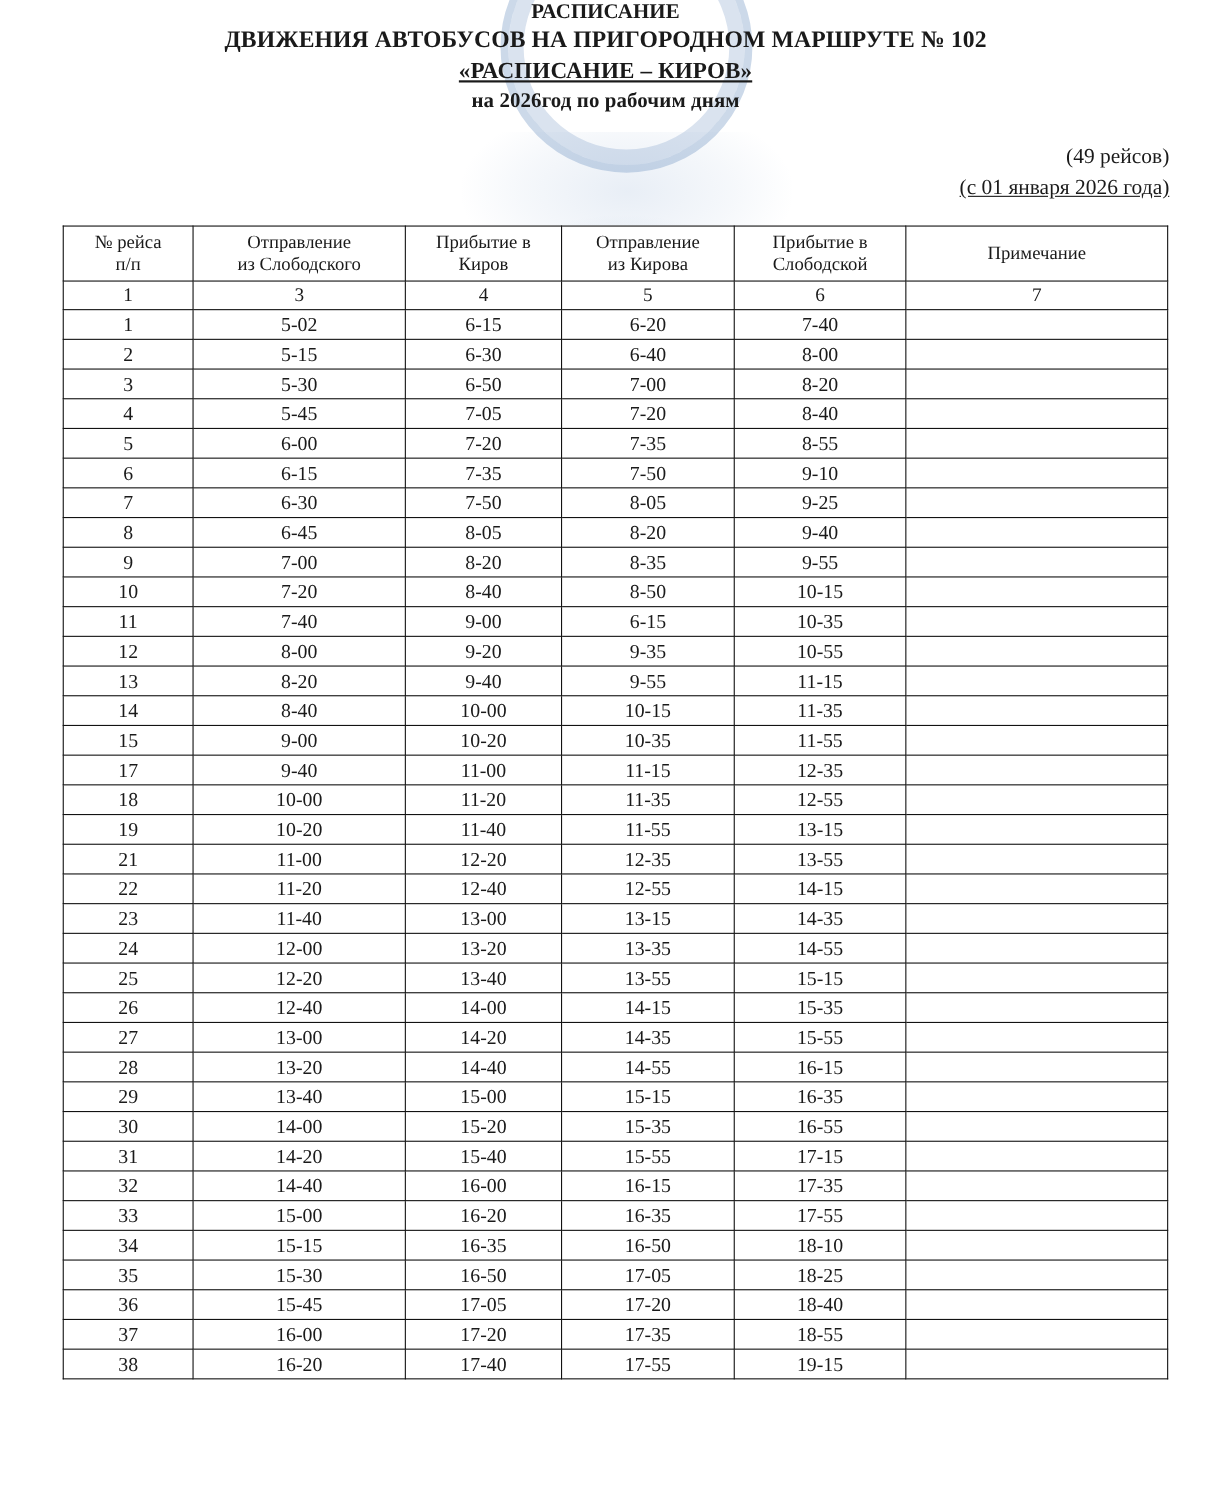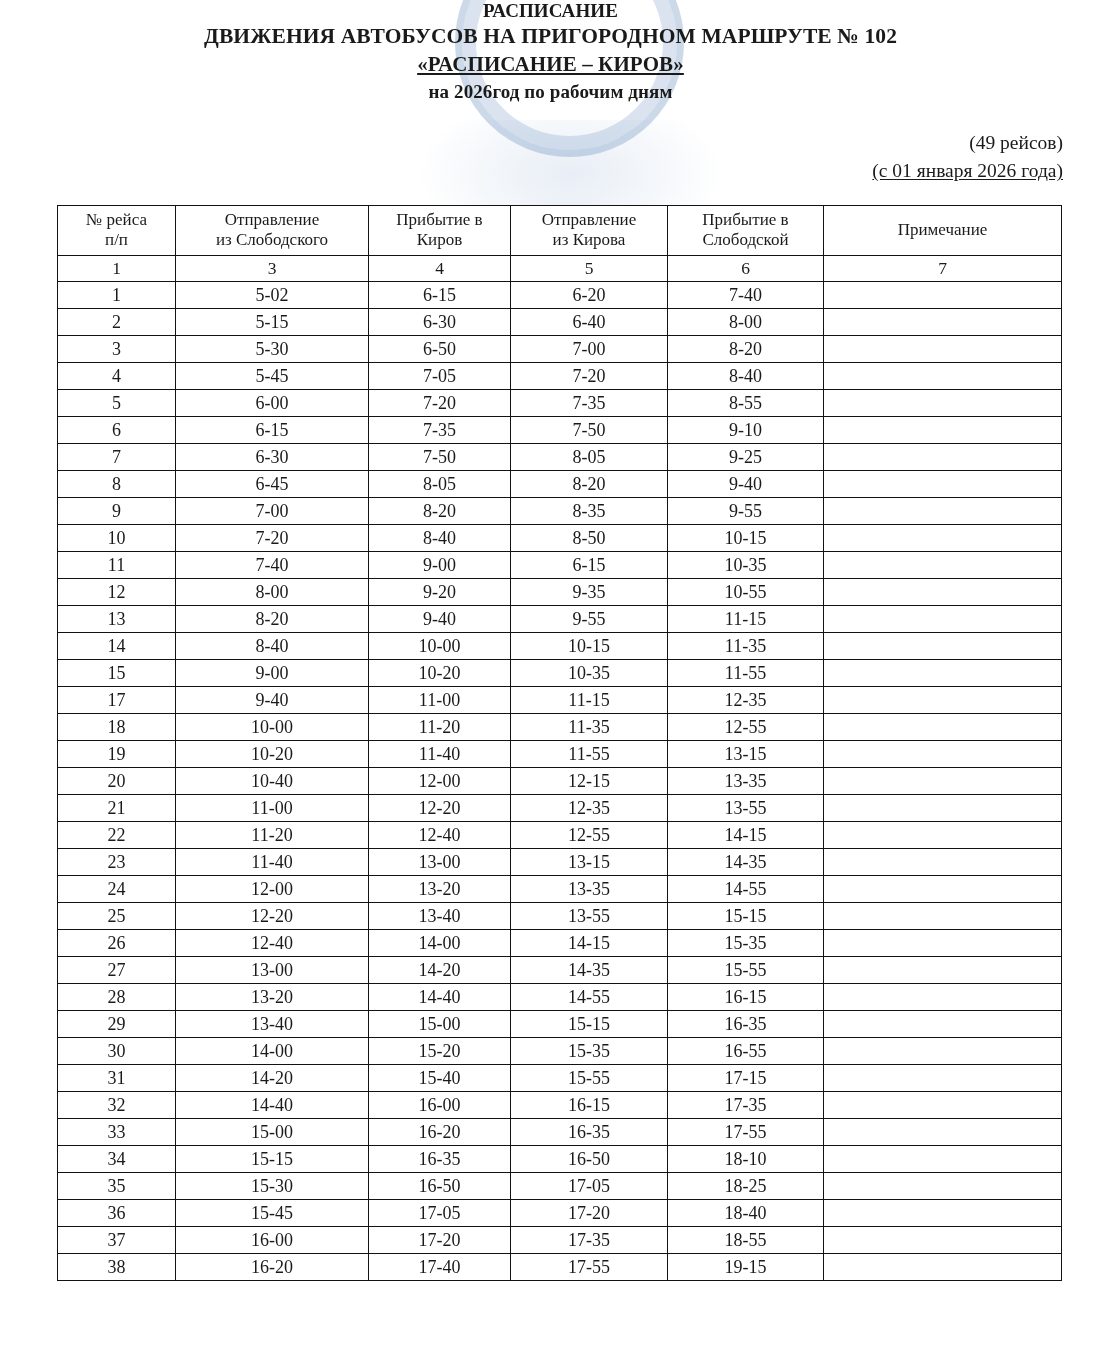--- a/index.html
+++ b/index.html
@@ -331,28 +331,20 @@
           </tr>
           <tr>
             <td>19</td>
             <td>10-20</td>
             <td>11-40</td>
             <td>11-55</td>
             <td>13-15</td>
             <td class="note"></td>
           </tr>
           <tr>
-            <td>20</td>
-            <td>10-40</td>
-            <td>12-00</td>
-            <td>12-15</td>
-            <td>13-35</td>
-            <td class="note"></td>
-          </tr>
-          <tr>
             <td>21</td>
             <td>11-00</td>
             <td>12-20</td>
             <td>12-35</td>
             <td>13-55</td>
             <td class="note"></td>
           </tr>
           <tr>
             <td>22</td>
             <td>11-20</td>

